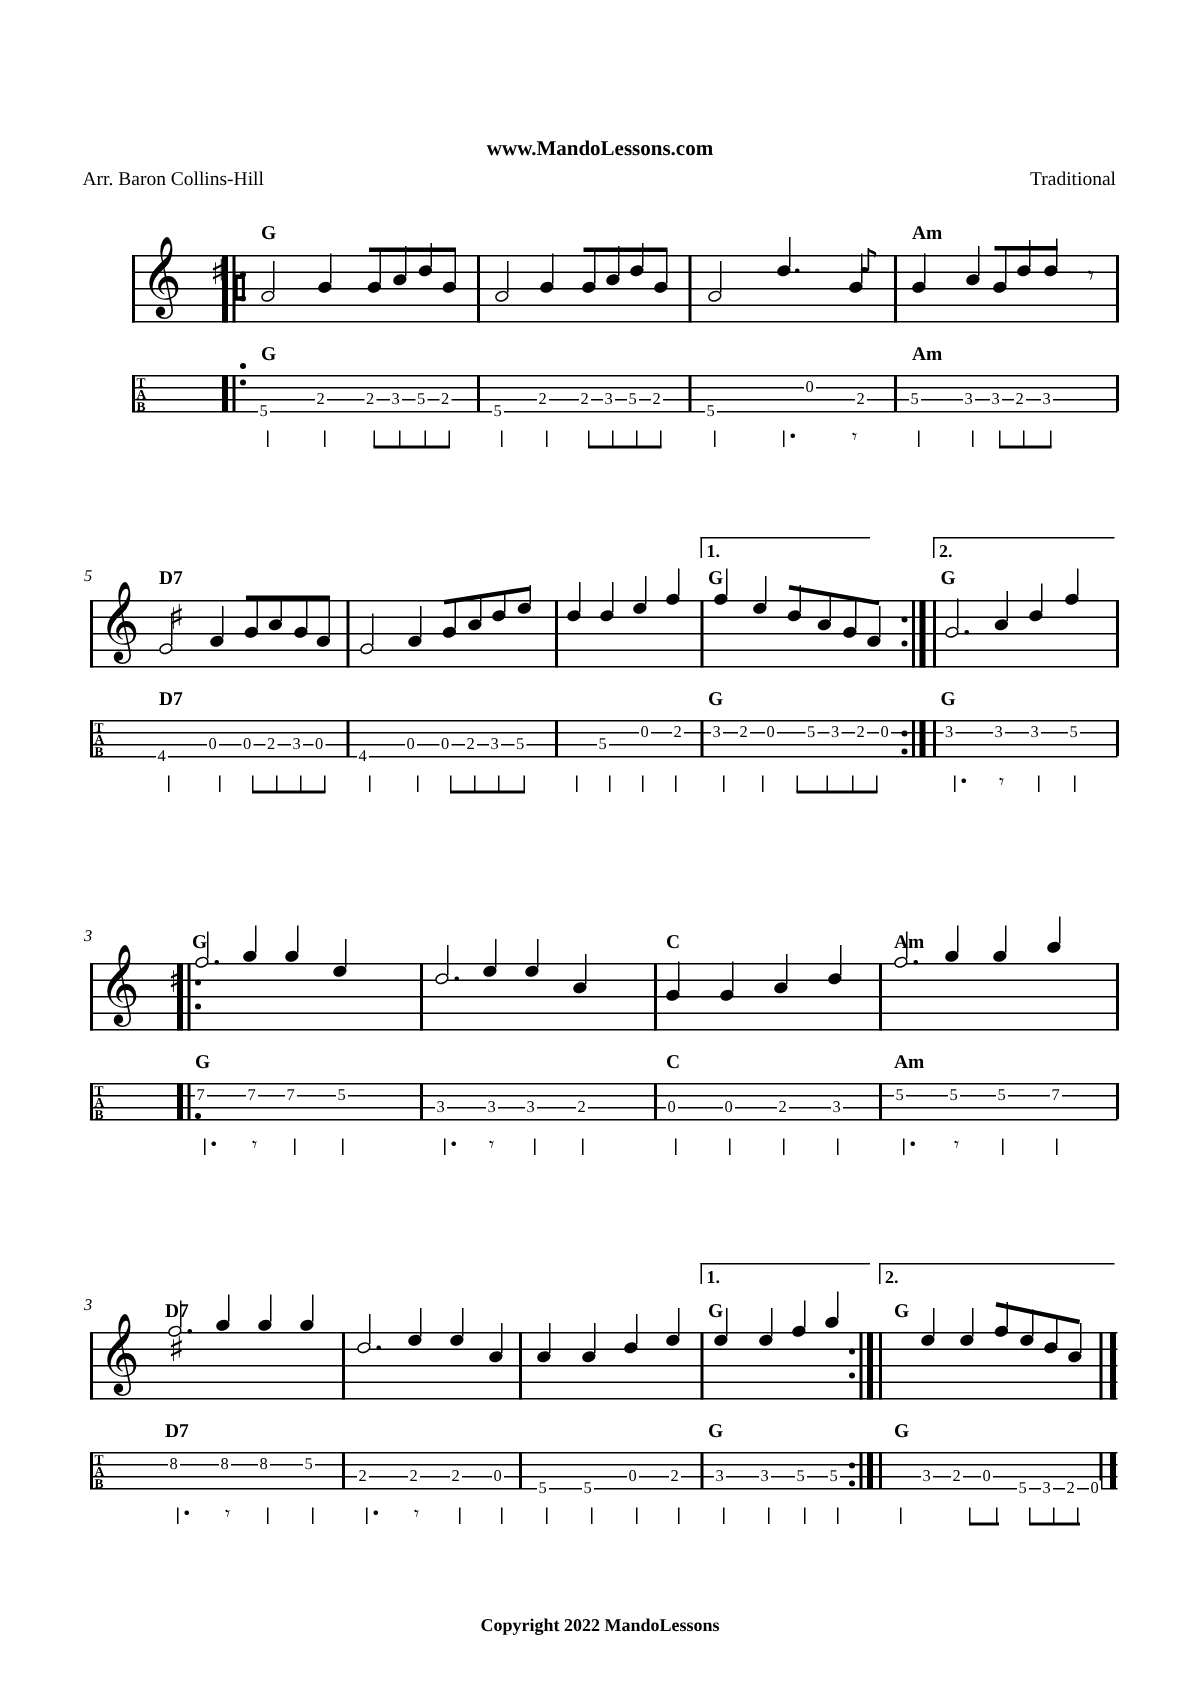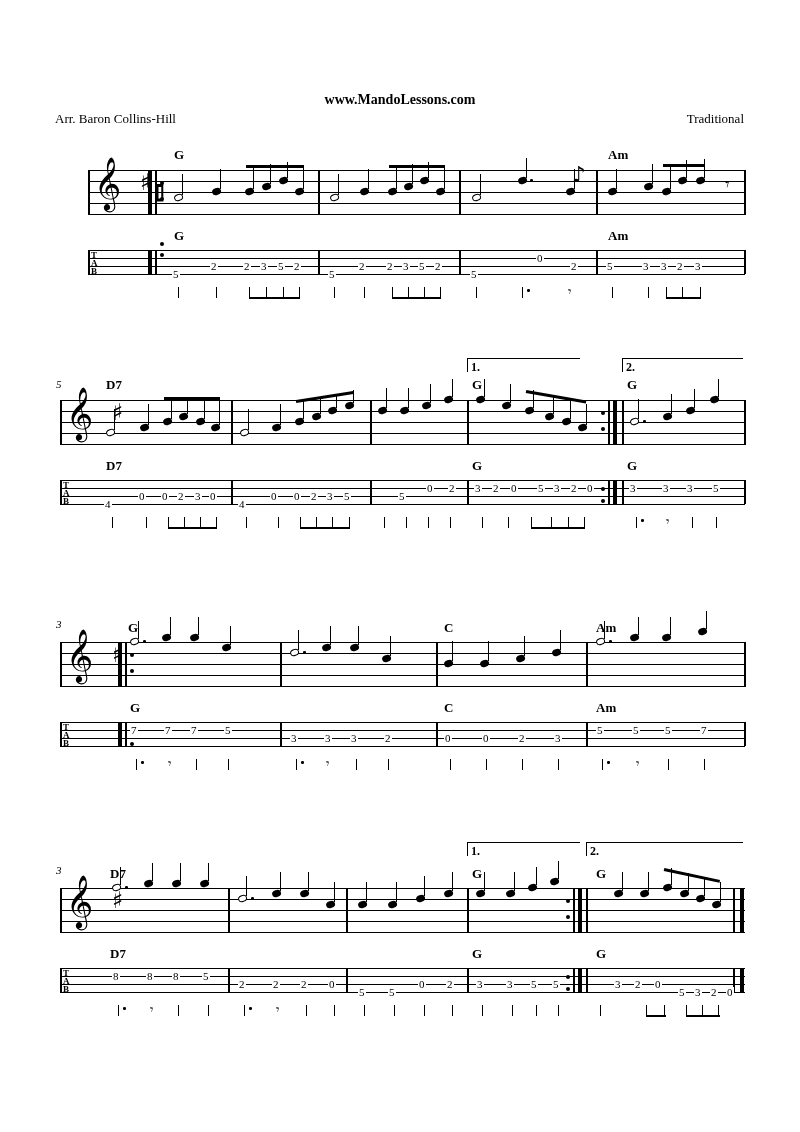--- a/index.html
+++ b/index.html
@@ -247,20 +247,21 @@
   }
 </style>
 </head>
 <body>
 
 <div class="page">
 
   <div class="subtitle">www.MandoLessons.com</div>
   <div class="arranger">Arr. Baron Collins-Hill</div>
   <div class="tradition">Traditional</div>
+  <div class="copyright">Copyright 2022 MandoLessons</div>
 
   <div class="system" style="top:152px;">
 
     <div class="chord" style="left:174px; top:-5px;">G</div>
     <div class="chord" style="left:608px; top:-5px;">Am</div>
 
     <div class="staff" style="top:18px;">
       <div class="ln" style="top:0;"></div>
       <div class="ln" style="top:11px;"></div>
       <div class="ln" style="top:22px;"></div>

